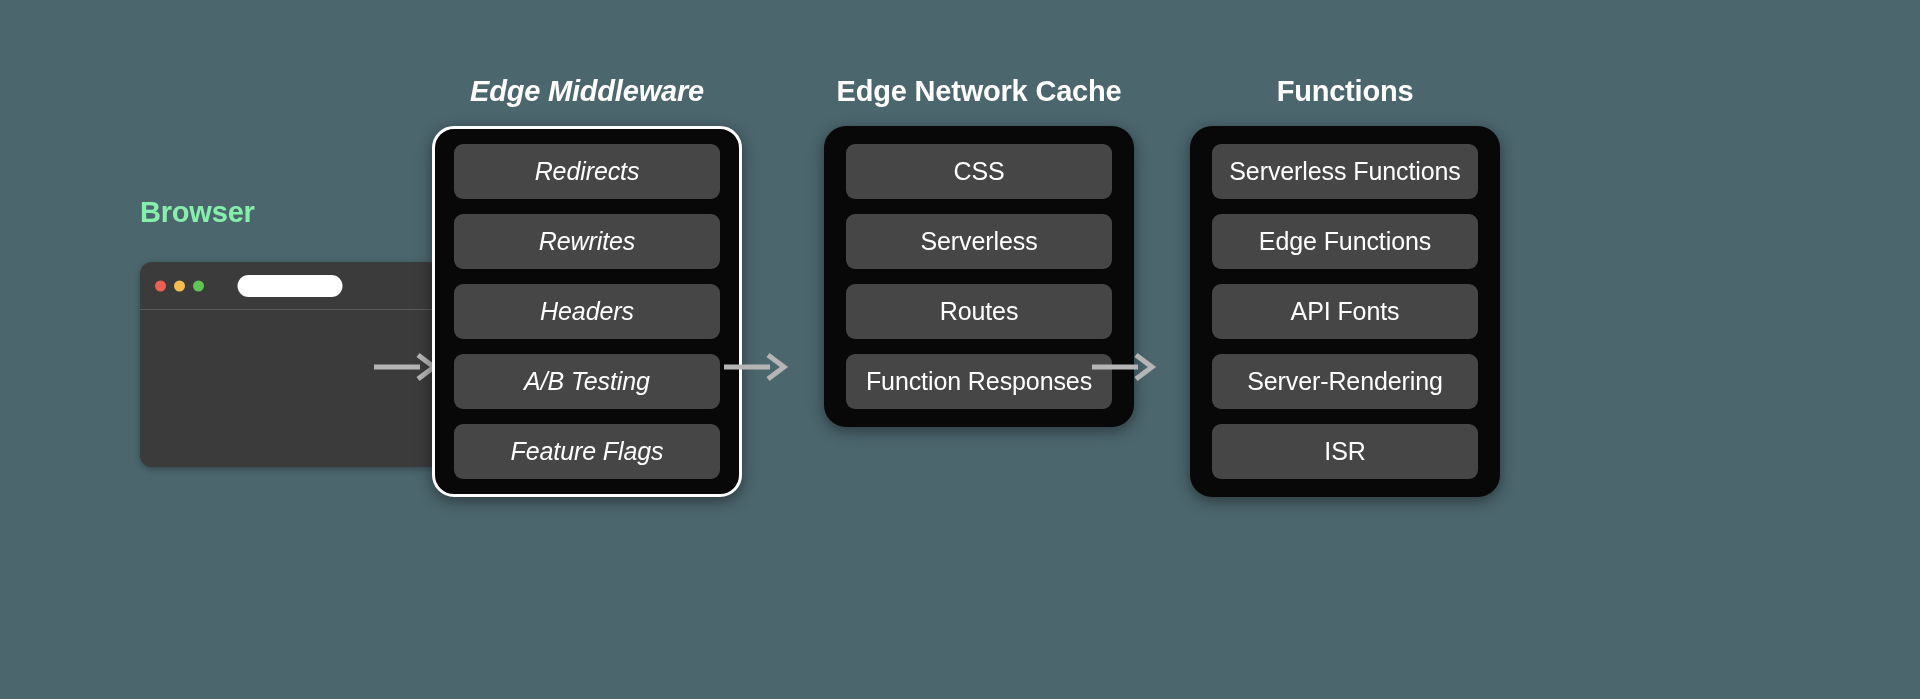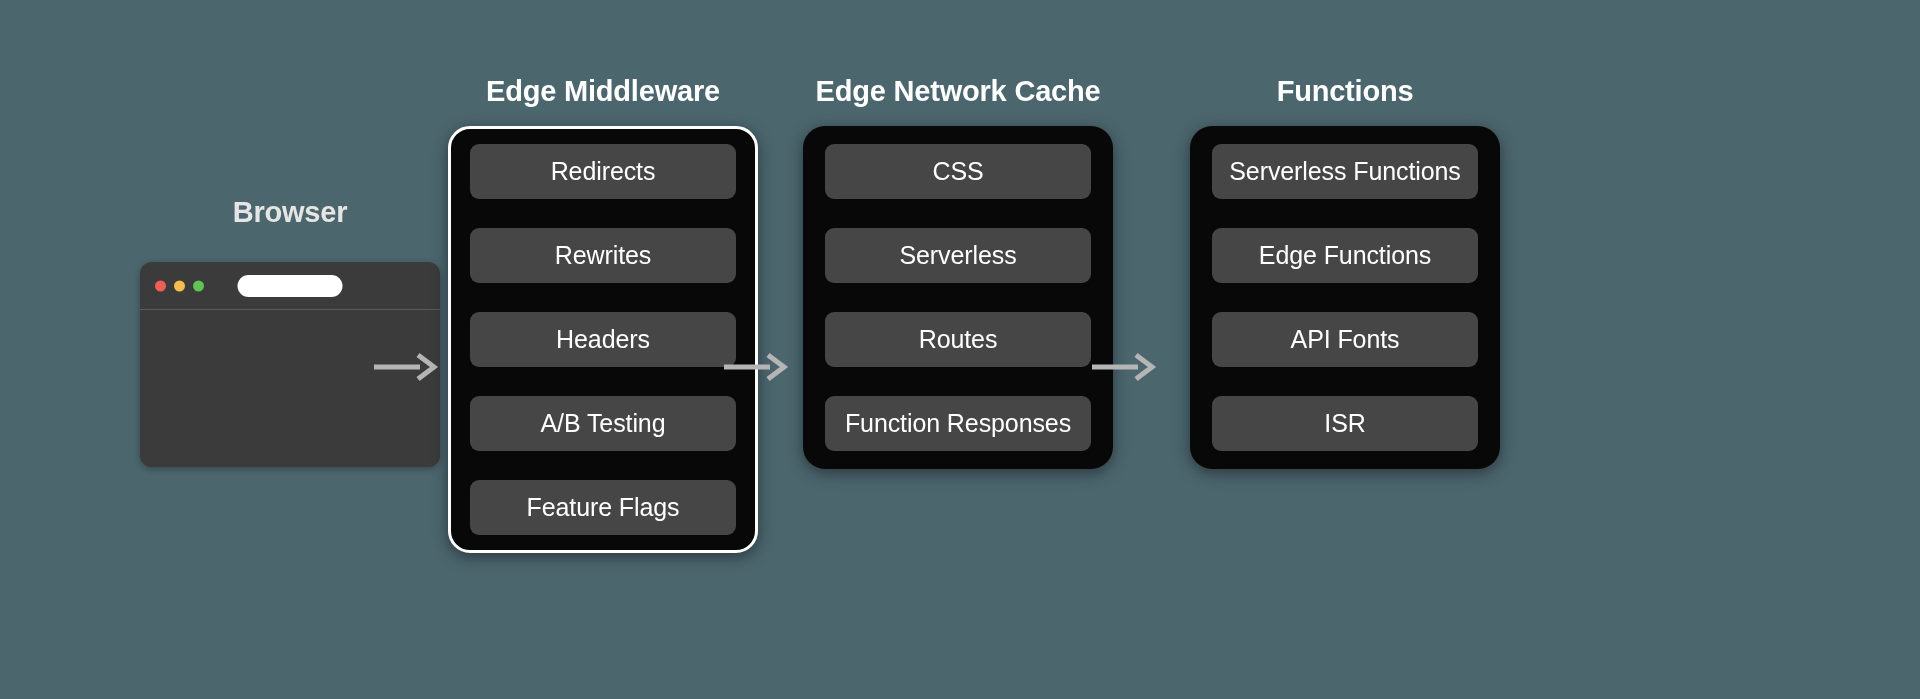--- a/index.html
+++ b/index.html
@@ -23,22 +23,21 @@
   }
 
   
   .browser-group {
     position: absolute;
     left: 140px;
     top: 196px;
     width: 300px;
   }
   .browser-title {
-    text-align: center;
-    color: #e5e5e5;
+    color: #86efac;
     font-size: 29px;
     font-weight: bold;
     letter-spacing: -0.2px;
     margin-bottom: 33px;
   }
   .browser-window {
     width: 300px;
     height: 205px;
     background: #3b3b3b;
     border-radius: 12px;
@@ -97,42 +96,42 @@
     letter-spacing: -0.2px;
     margin-bottom: 18px;
     white-space: nowrap;
   }
   .card {
     background: #080808;
     border-radius: 22px;
     padding: 18px 22px;
     display: flex;
     flex-direction: column;
-    gap: 29px;
+    gap: 15px;
     box-shadow: 0 4px 16px rgba(0,0,0,0.45);
   }
   .card.highlighted {
     border: 3px solid #ffffff;
     padding: 15px 19px;
   }
   .pill {
     background: #464646;
     border-radius: 9px;
     height: 55px;
     display: flex;
     align-items: center;
     justify-content: center;
     color: #ffffff;
     font-size: 25px;
     letter-spacing: -0.1px;
     white-space: nowrap;
   }
 
-  #col-middleware { left: 448px; }
-  #col-cache      { left: 803px; }
+  #col-middleware { left: 432px; font-style: italic; }
+  #col-cache      { left: 824px; }
   #col-functions  { left: 1190px; }
 
   #arrow-1 { left: 372px; }
   #arrow-2 { left: 722px; }
   #arrow-3 { left: 1090px; }
 </style>
 </head>
 <body>
 
 <div id="stage">
@@ -193,17 +192,18 @@
       <polyline points="46,3 62,15 46,27" fill="none" stroke="#b5b5b5" stroke-width="5" stroke-linejoin="miter" stroke-linecap="butt"></polyline>
     </svg>
   </div>
 
   <div class="column" id="col-functions">
     <div class="col-title">Functions</div>
     <div class="card">
       <div class="pill">Serverless Functions</div>
       <div class="pill">Edge Functions</div>
       <div class="pill">API Fonts</div>
+      <div class="pill">Server-Rendering</div>
       <div class="pill">ISR</div>
     </div>
   </div>
 
 </div>
 
 </body></html>

